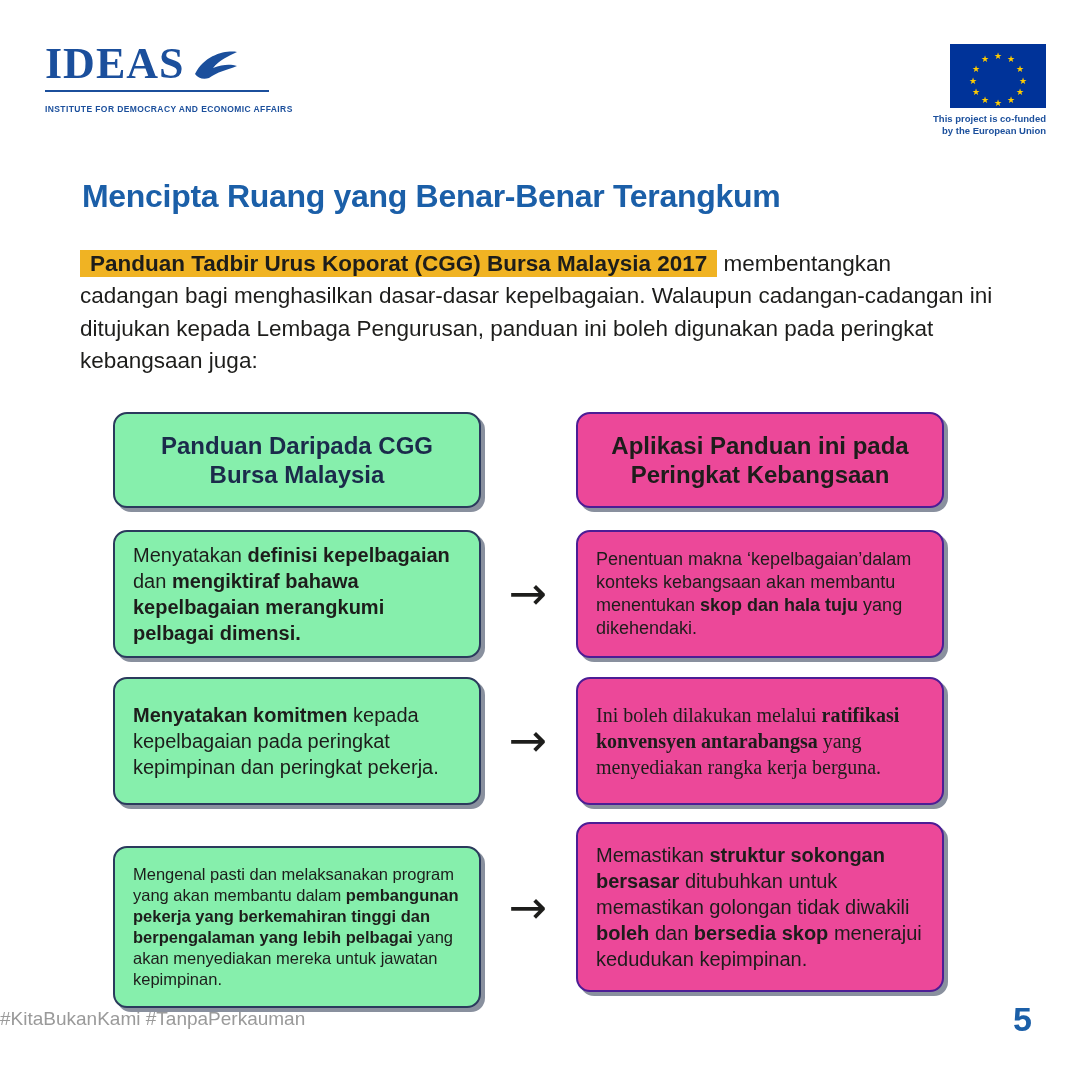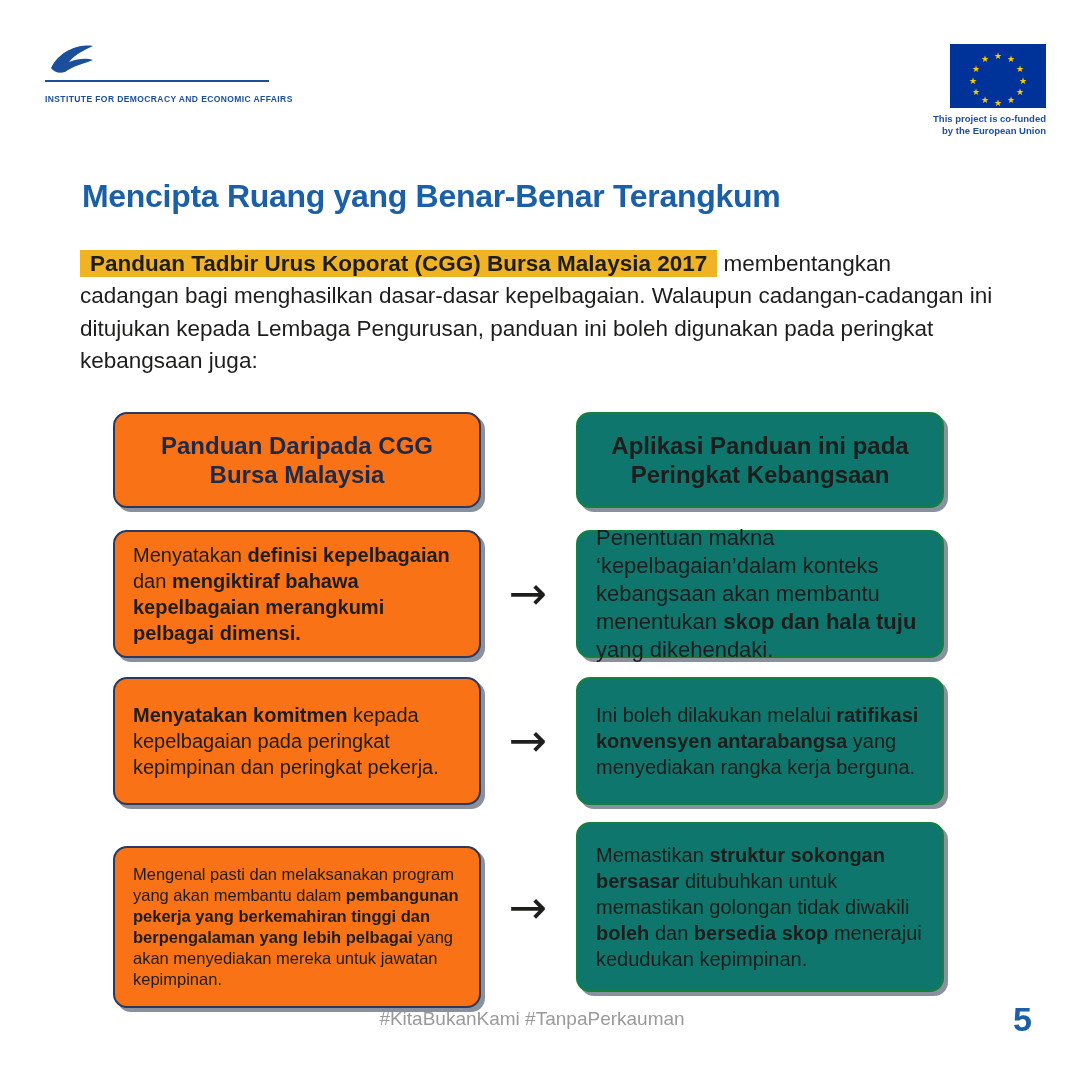--- a/index.html
+++ b/index.html
@@ -155,27 +155,27 @@
   .col-right { left: 576px; }
 
   .box {
     border-radius: 14px;
     box-sizing: border-box;
     position: absolute;
     left: 0;
     width: 368px;
   }
   .box-blue {
-    background: #f97316;
+    background: #86efac;
     border: 2px solid #2b3a5c;
     box-shadow: 4px 4px 0 rgba(40,52,78,0.55);
   }
   .box-gold {
-    background: #0f766e;
-    border: 2px solid #15803d;
+    background: #ec4899;
+    border: 2px solid #4c1d95;
     box-shadow: 4px 4px 0 rgba(40,52,78,0.55);
   }
   .head-box {
     top: 0;
     height: 96px;
     display: flex;
     align-items: center;
     justify-content: center;
     text-align: center;
     font-size: 24px;
@@ -189,21 +189,21 @@
   .body-box {
     padding: 14px 18px;
     color: #1d1d1b;
     display: flex;
     align-items: center;
   }
   .body-box p { margin: 0; }
   .b { font-weight: bold; }
 
   .fs20 { font-size: 20px; line-height: 1.3; }
-  .fs18 { font-size: 22px; line-height: 1.28; }
+  .fs18 { font-size: 18px; line-height: 1.28; }
   .fs17 { font-size: 16.5px; line-height: 1.27; }
 
   
   .arrow {
     position: absolute;
     left: 497px;
     width: 62px;
     text-align: center;
     font-size: 46px;
     line-height: 1;
@@ -212,39 +212,39 @@
   }
   .arrow-1 { top: 158px; }
   .arrow-2 { top: 305px; }
   .arrow-3 { top: 472px; }
 
   
   .footer-hash {
     position: absolute;
     left: 0; right: 16px;
     top: 1008px;
-    text-align: center;
     font-size: 19px;
     color: #9a9a9a;
   }
   .page-num {
     position: absolute;
     right: 48px;
     top: 1000px;
     font-size: 34px;
     font-weight: bold;
     color: #1b5fa8;
   }
 </style>
 </head>
 <body>
 
 <div class="header">
 
   <div class="ideas-logo">
+    <span class="ideas-wordmark">IDEAS</span>
     <span class="ideas-swoosh">
       <svg viewBox="0 0 46 34" width="46" height="34" aria-hidden="true">
         <path d="M2 26 C12 6, 34 2, 44 4 C36 8, 26 12, 20 20 C30 16, 38 16, 44 18 C34 22, 24 24, 16 30 C10 32, 5 30, 2 26 Z" fill="#1b4f9c"></path>
       </svg>
     </span>
     <div class="ideas-rule"></div>
     <div class="ideas-tagline">INSTITUTE FOR DEMOCRACY AND ECONOMIC AFFAIRS</div>
   </div>
 
 
@@ -303,21 +303,21 @@
 
   <div class="col col-right">
     <div class="box box-gold head-box">Aplikasi Panduan ini pada Peringkat Kebangsaan</div>
 
     <div class="box box-gold body-box" style="top:118px;height:128px;">
       <p class="fs18">
         <span>Penentuan makna ‘kepelbagaian’dalam konteks kebangsaan akan membantu menentukan </span><span class="b">skop dan hala tuju</span><span> yang dikehendaki.</span>
       </p>
     </div>
 
-    <div class="box box-gold body-box" style="top:265px;height:128px;">
+    <div class="box box-gold body-box" style="top:265px;height:128px;font-family:Liberation Serif, serif;">
       <p class="fs20">
         <span>Ini boleh dilakukan melalui </span><span class="b">ratifikasi konvensyen antarabangsa</span><span> yang menyediakan rangka kerja berguna.</span>
       </p>
     </div>
 
     <div class="box box-gold body-box" style="top:410px;height:170px;">
       <p class="fs20">
         <span>Memastikan </span><span class="b">struktur sokongan bersasar</span><span> ditubuhkan untuk memastikan golongan tidak diwakili </span><span class="b">boleh</span><span> dan </span><span class="b">bersedia skop</span><span> menerajui kedudukan kepimpinan.</span>
       </p>
     </div>

